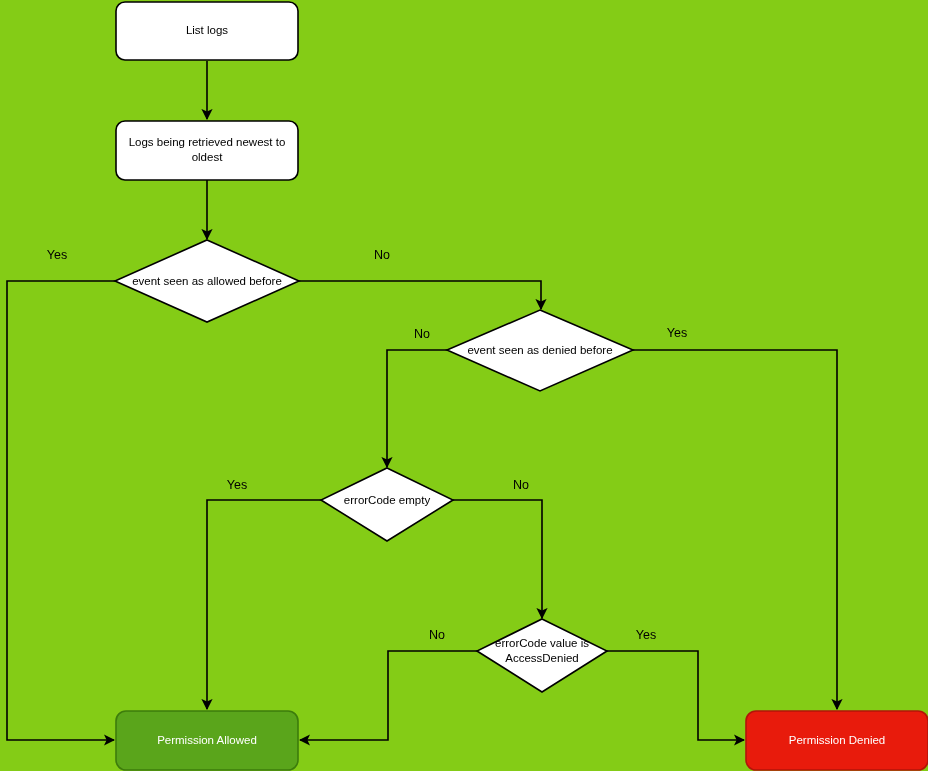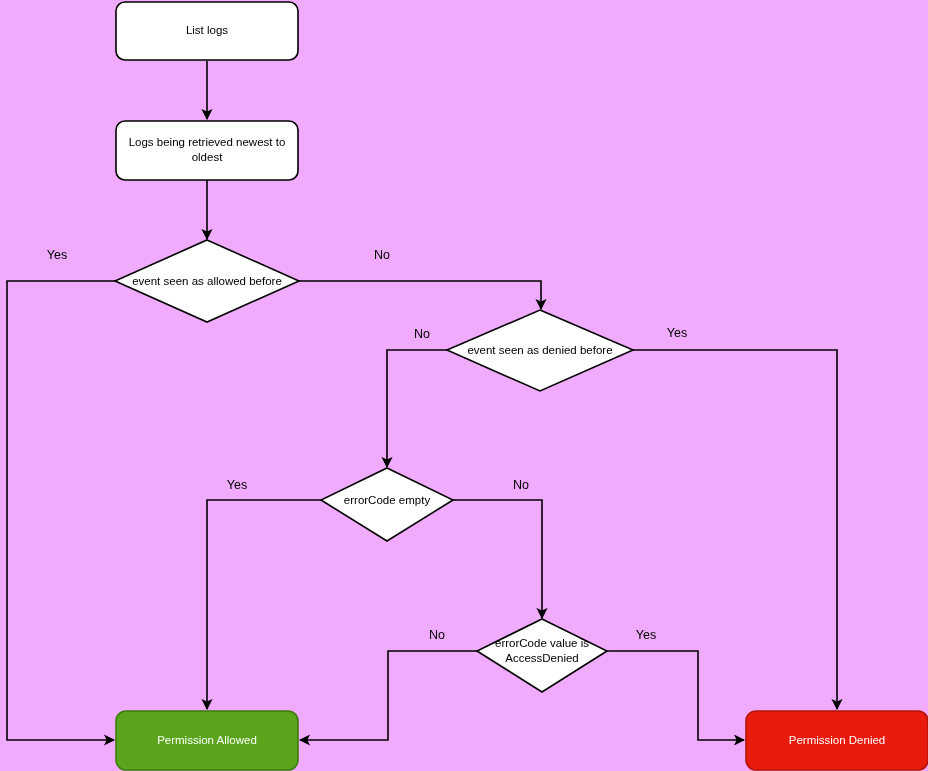--- a/index.html
+++ b/index.html
@@ -4,21 +4,21 @@
 <style>
   html, body {
     margin: 0;
     padding: 0;
     background: #ffffff;
   }
   #canvas {
     position: relative;
     width: 928px;
     height: 771px;
-    background: #f0abfc;
+    background: #84cc16;
     font-family: "Liberation Sans", sans-serif;
     overflow: hidden;
   }
   svg#flow {
     position: absolute;
     left: 0;
     top: 0;
     width: 928px;
     height: 771px;
   }

